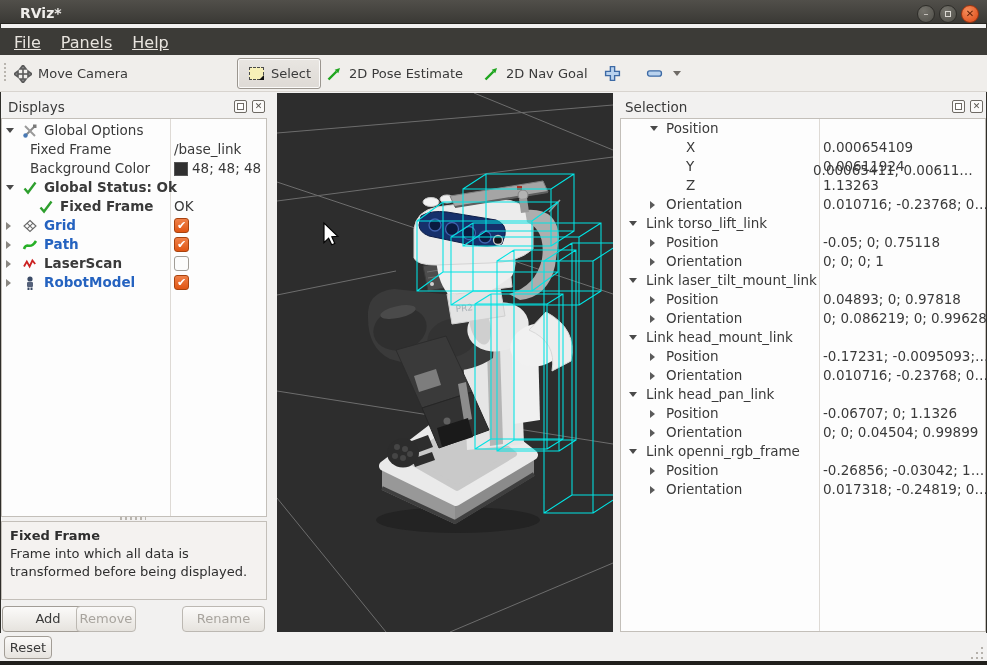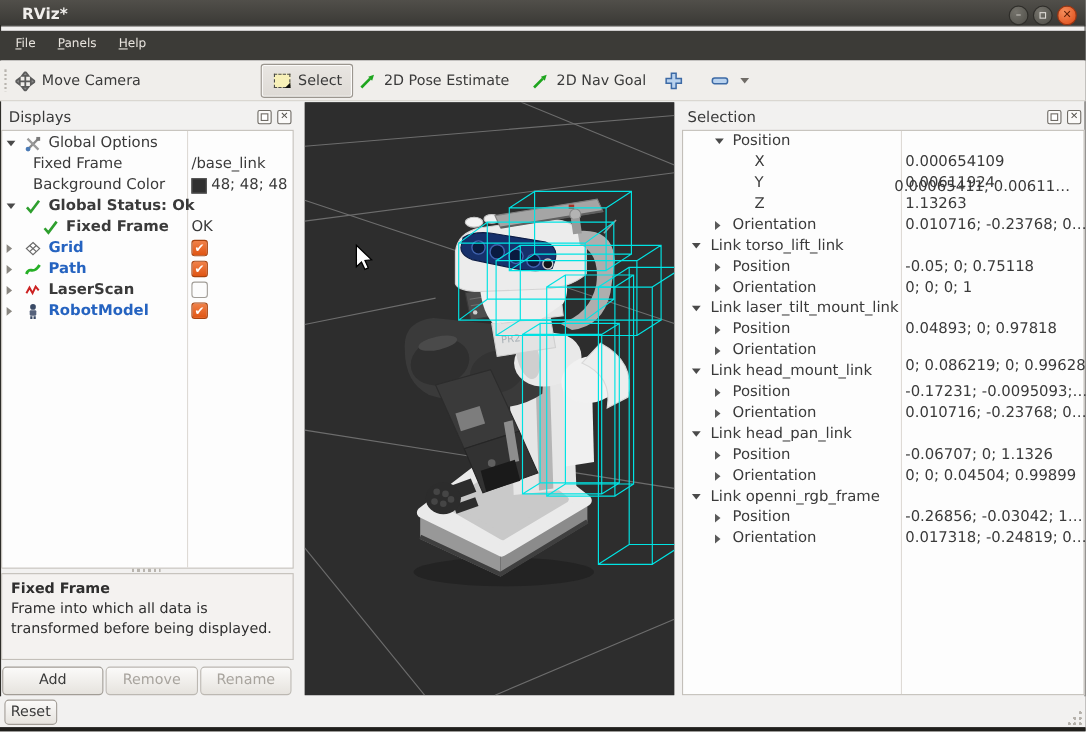--- a/index.html
+++ b/index.html
@@ -12,21 +12,21 @@
   .titlebar .title { position:absolute; left:20px; top:5px; color:#f0eeeb; font-weight:bold; font-size:14px; }
   .winbtns { position:absolute; right:8px; top:5px; display:flex; gap:4px; }
   .wbtn { width:18px; height:18px; border-radius:50%; border:1px solid #2e2d29;
     background:radial-gradient(circle at 35% 30%, #75736c, #4e4d47); color:#dcd9d4; font-size:10px;
     display:flex; align-items:center; justify-content:center; line-height:1; }
   .wbtn.close { background:radial-gradient(circle at 35% 30%, #f58e5c, #dd4814); border-color:#9c3410; color:#5c1d05; }
   .wbtn .sq { width:6px; height:6px; border:1px solid #dcd9d4; display:block; }
 
   
   .menubar { position:absolute; left:0; top:28px; right:0; height:27px; background:#3c3b37; }
-  .menubar .mi { display:inline-block; padding:5px 10px; color:#e8e4de; font-size:11px; }
+  .menubar .mi { display:inline-block; padding:5px 10px; color:#e8e4de; font-size:16px;text-decoration:underline; }
   .menubar .mi:first-child { margin-left:4px; }
 
   
   .toolbar { position:absolute; left:0; top:55px; right:0; height:37px; background:#f0eeeb; border-bottom:1px solid #d8d4cf; }
   .tb-handle { position:absolute; left:4px; top:8px; width:2px; height:20px;
      background:repeating-linear-gradient(#b9b5af 0 2px, transparent 2px 4px); }
   .tool { position:absolute; top:0; height:37px; display:flex; align-items:center; gap:6px; font-size:13px; color:#3a3a3a; }
   .tool .ticon { width:18px; height:18px; display:flex; align-items:center; justify-content:center; }
   .tool.active { border:1px solid #9b968f; border-radius:3px; background:linear-gradient(#e9e6e2,#dedad5); top:3px; height:31px; padding:0 9px; box-shadow:0 0 0 1px #fbfaf9 inset; }
   .select-glyph { width:15px; height:13px; background:#f7f0b8; border:1px dashed #4a4a4a; position:relative; }
@@ -231,21 +231,21 @@
         <span class="cbx on" style="left: 172px;">✔</span>
       </div>
     </div>
   <div class="splitgrip"></div>
   <div class="helpbox">
     <div class="ht">Fixed Frame</div>
     <div class="hb">Frame into which all data is</div>
     <div class="hb">transformed before being displayed.</div>
   </div>
   <div class="btn" style="left:2px; top:606px; width:92px;">Add</div>
-  <div class="btn dis" style="left:96px; top:606px; width:84px;">Remove</div>
+  <div class="btn dis" style="left:76px; top:606px; width:60px;">Remove</div>
   <div class="btn dis" style="left:182px; top:606px; width:83px;">Rename</div>
 
   <div style="position:absolute; left:277px; top:93px; width:336px; height:539px; background:#2d2d2d;" id="viewport">
       <svg width="336" height="539" viewBox="277 93 336 539" style="display:block">
         <rect x="277" y="93" width="336" height="539" fill="#2d2d2d"></rect>
         <g stroke="#6d6d6d" stroke-width="1">
           <path d="M277 133 L613 105" fill="none"></path>
           <path d="M277 201 L613 157" fill="none"></path>
           <path d="M277 295 L396 271" fill="none"></path>
           <path d="M277 182 L613 294" fill="none"></path>
@@ -372,21 +372,21 @@
         <span class="lab" style="left: 25px;">Link laser_tilt_mount_link</span>
       </div>
       <div class="trow">
         <span class="arr col" style="left: 29px; border-left-color: rgb(90, 90, 90);"></span>
         <span class="lab" style="left: 45px;">Position</span>
         <span class="val" style="left: 202px;">0.04893; 0; 0.97818</span>
       </div>
       <div class="trow">
         <span class="arr col" style="left: 29px; border-left-color: rgb(90, 90, 90);"></span>
         <span class="lab" style="left: 45px;">Orientation</span>
-        <span class="val" style="left: 202px; margin-top: 14px;">0; 0.086219; 0; 0.99628</span>
+        <span class="val" style="left: 202px;">0; 0.086219; 0; 0.99628</span>
       </div>
       <div class="trow">
         <span class="arr exp" style="left: 8px;"></span>
         <span class="lab" style="left: 25px;">Link head_mount_link</span>
       </div>
       <div class="trow">
         <span class="arr col" style="left: 29px; border-left-color: rgb(90, 90, 90);"></span>
         <span class="lab" style="left: 45px;">Position</span>
         <span class="val" style="left: 202px;">-0.17231; -0.0095093;…</span>
       </div>

